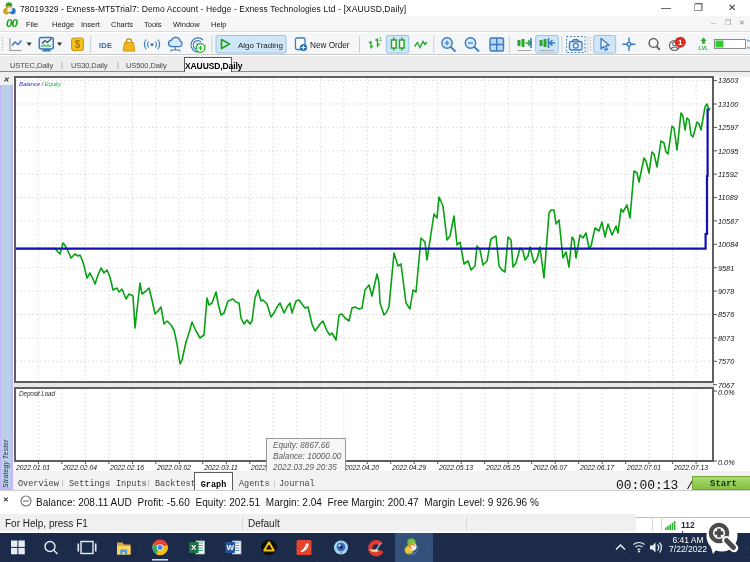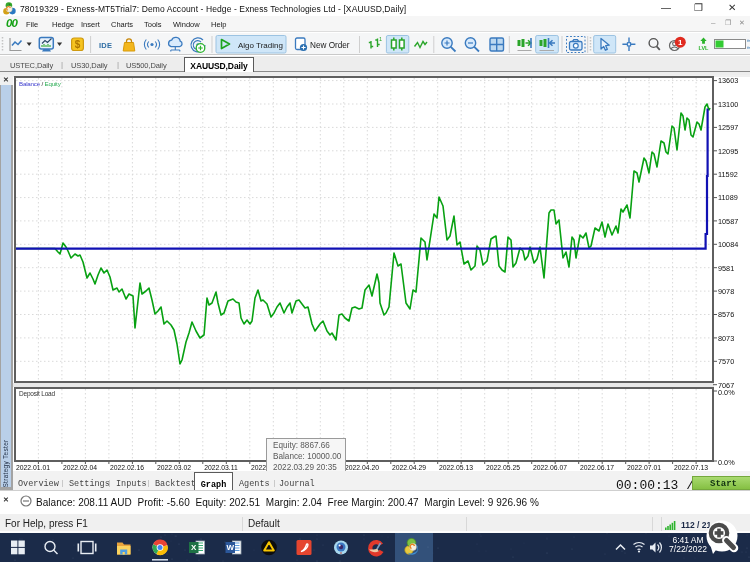--- a/index.html
+++ b/index.html
@@ -13,37 +13,37 @@
 
 #menubar { left:0; top:16px; width:750px; height:16px; background:#f6f6f6; border-bottom:1px solid #dddddd; font-size:7.5px; color:#1a1a1a; }
 .mi { position:absolute; top:4px; }
 
 #toolbar { left:0; top:33px; width:750px; height:22px; background:#f5f6f7; border-bottom:1px solid #c9c9c9; }
 
 #charttabs { left:0; top:56px; width:750px; height:21px; background:#ededed; font-size:7.5px; color:#4a4a4a; letter-spacing:-0.1px; }
 #charttabs .line { position:absolute; left:0; top:15px; width:750px; height:1px; background:#8a8a8a; }
 .ctab { position:absolute; top:5px; }
 .ctsep { position:absolute; top:4px; color:#999; font-size:8px; }
-#acttab { position:absolute; left:184px; top:1px; width:70px; height:15px; background:#fff; border:1px solid #5a5a5a; border-bottom:none; z-index:2; font-weight:bold; color:#000; text-align:center; padding-top:3px; font-size:8.5px; letter-spacing:-0.1px; }
-
-#tester { left:0; top:75px; width:750px; height:415px; background:#a3a3a3; }
+#acttab { position:absolute; left:184px; top:1px; width:48px; height:15px; background:#fff; border:1px solid #5a5a5a; border-bottom:none; z-index:2; font-weight:bold; color:#000; text-align:center; padding-top:3px; font-size:8.5px; letter-spacing:-0.1px; }
+
+#tester { left:0; top:75px; width:750px; height:415px; background:#c4b5fd;font-style:italic; }
 #sidebar { left:1px; top:10px; width:10px; height:402px; background:#b9cfe9; }
 #sbx { left:0px; top:0px; width:13px; height:10px; background:#f0f0f0; padding-left:3px; padding-top:1px; font-size:7px; color:#333; font-weight:bold; }
 #sbtext { left:-20px; top:385px; font-size:6.5px; letter-spacing:0.3px; color:#1c2a40; transform:rotate(-90deg); transform-origin:center; width:51px; text-align:center; white-space:nowrap; }
 
 #btabs { left:13px; top:471px; width:737px; height:19px; background:#f2f2f2; font-size:8.5px; color:#444;font-family:Liberation Mono, monospace; }
 .btab { position:absolute; top:8px; }
 .btsep { position:absolute; top:7px; color:#b5b5b5; font-size:8px; }
 #gtab { position:absolute; left:181px; top:1px; width:39px; height:18px; background:#fff; border:1px solid #5a5a5a; border-bottom:none; font-weight:bold; color:#000; text-align:center; padding-top:6.5px; font-size:8.5px; }
 #timer { position:absolute; left:603px; top:7px; color:#111; font-size:13px; }
 #startbtn { position:absolute; left:679px; top:5px; width:63px; height:14px; background:linear-gradient(#a9da70,#85c043); border:1px solid #74a83c; font-size:9px; font-weight:bold; color:#123312; text-align:center; padding-top:2px; }
 
 #statusbar { left:0; top:490px; width:750px; height:28px; background:#ffffff; border-top:1px solid #cfcfcf; border-bottom:1px solid #bdbdbd; font-size:10px; color:#111; }
 
-#helpbar { left:0; top:514px; width:750px; height:19px; background:#f0f0f0; border-bottom:2px solid #fdfdfd; font-size:10px; color:#222;padding-left:24px; }
+#helpbar { left:0; top:514px; width:636px; height:19px; background:#f0f0f0; border-bottom:2px solid #fdfdfd; font-size:10px; color:#222;padding-left:24px; }
 .hsep { position:absolute; top:3px; width:1px; height:14px; background:#d8d8d8; }
 
 #taskbar { left:0; top:533px; width:750px; height:29px; background:#1b2b49; }
 #mt5tile { position:absolute; left:395px; top:0; width:38px; height:29px; background:#33517a; }
 #clock { position:absolute; left:660px; top:3px; width:56px; color:#fff; font-size:8.5px; text-align:center; line-height:9px; }
 </style>
 </head>
 <body>
 
 <div class="abs" id="titlebar">

